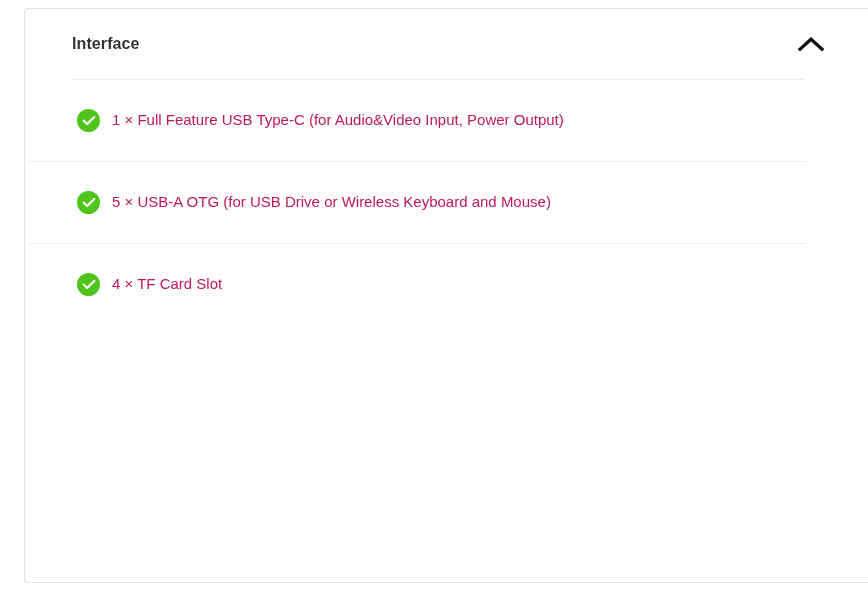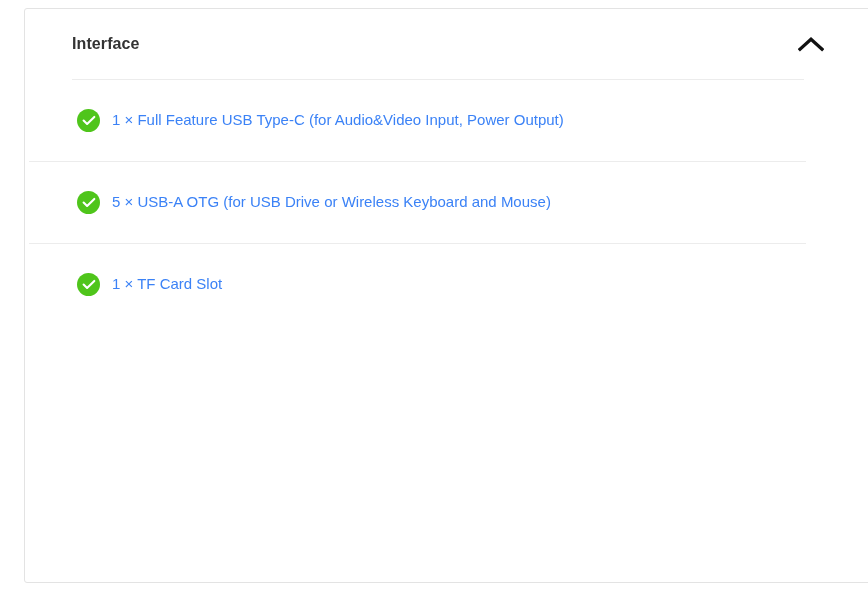--- a/index.html
+++ b/index.html
@@ -106,21 +106,21 @@
     justify-content: center;
     margin-right: 12px;
   }
 
   .check-icon svg {
     display: block;
   }
 
   .spec-text {
     font-size: 15px;
-    color: #3b82f6;
+    color: #be185d;
     line-height: 1.3;
     white-space: nowrap;
   }
 </style>
 </head>
 <body>
 
 <section class="panel">
 
   <div class="panel-header">
@@ -155,19 +155,19 @@
       </span>
       <span class="spec-text">5 × USB-A OTG (for USB Drive or Wireless Keyboard and Mouse)</span>
     </li>
 
     <li class="spec-row">
       <span class="check-icon">
         <svg width="14" height="11" viewBox="0 0 14 11" aria-hidden="true">
           <path d="M1.6 5.6 L5.1 9.0 L12.3 1.9" fill="none" stroke="#ffffff" stroke-width="2.1" stroke-linecap="round" stroke-linejoin="round"></path>
         </svg>
       </span>
-      <span class="spec-text">1 × TF Card Slot</span>
+      <span class="spec-text">4 × TF Card Slot</span>
     </li>
 
 
 
   </ul>
 </section>
 
 </body></html>

